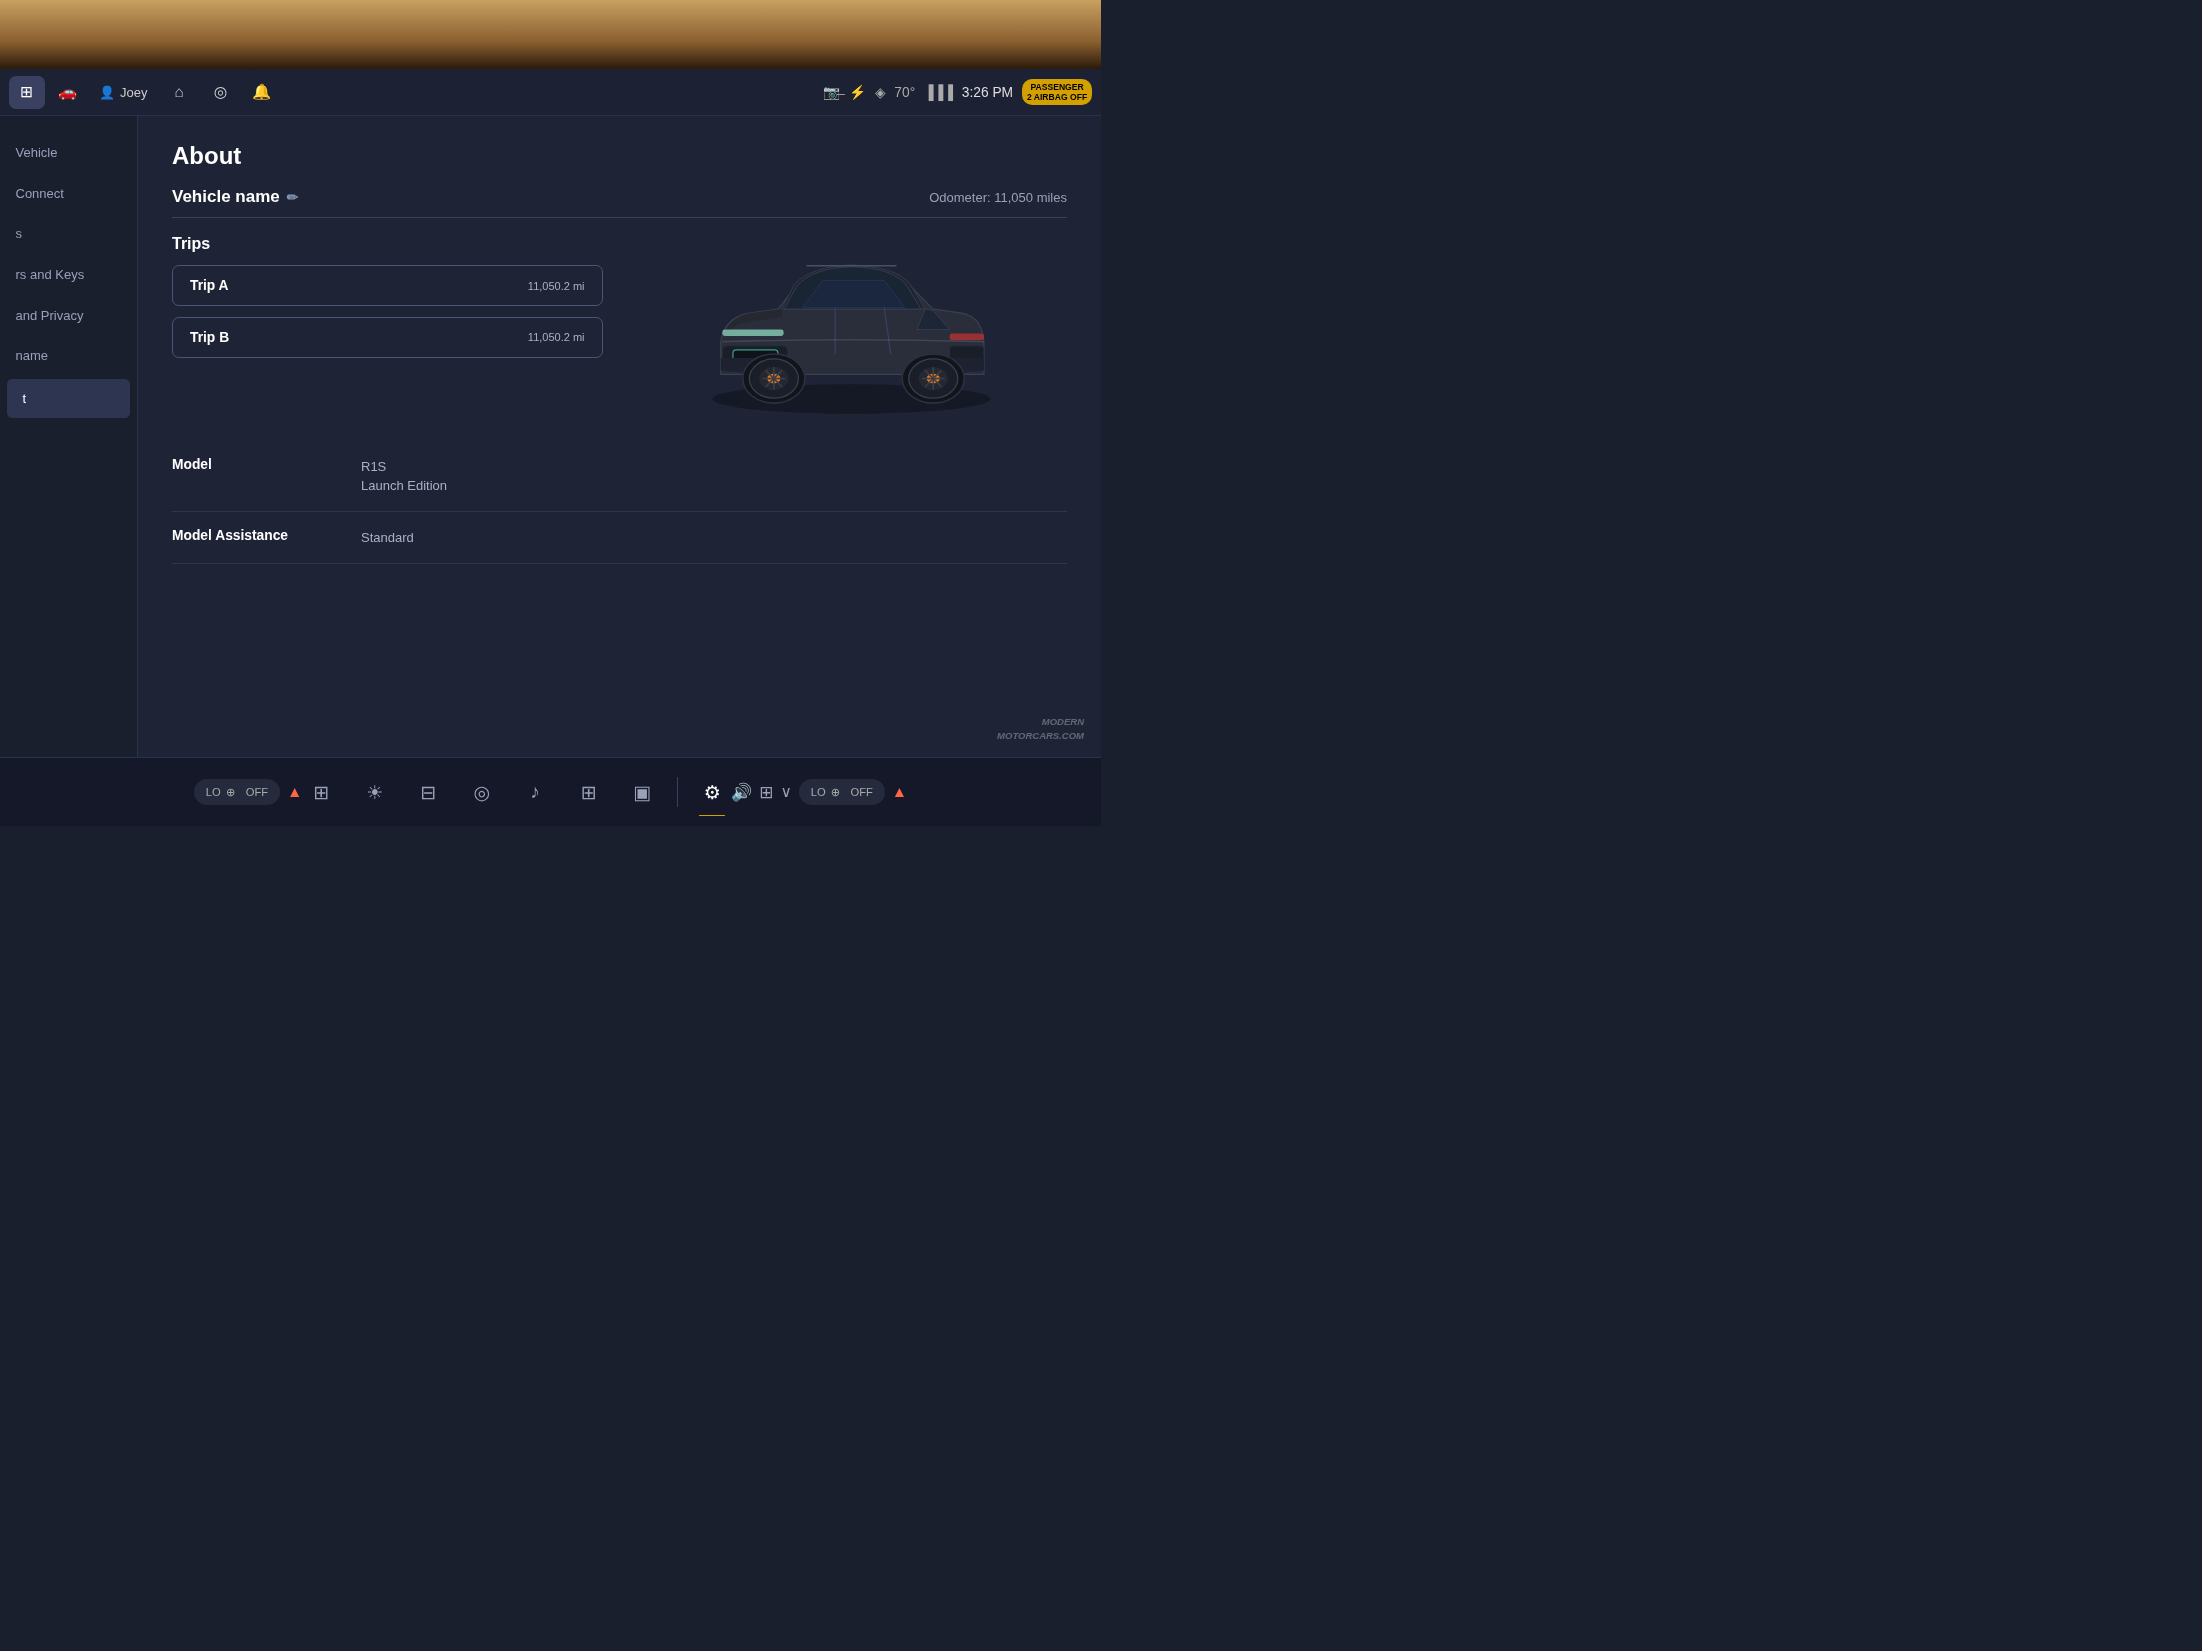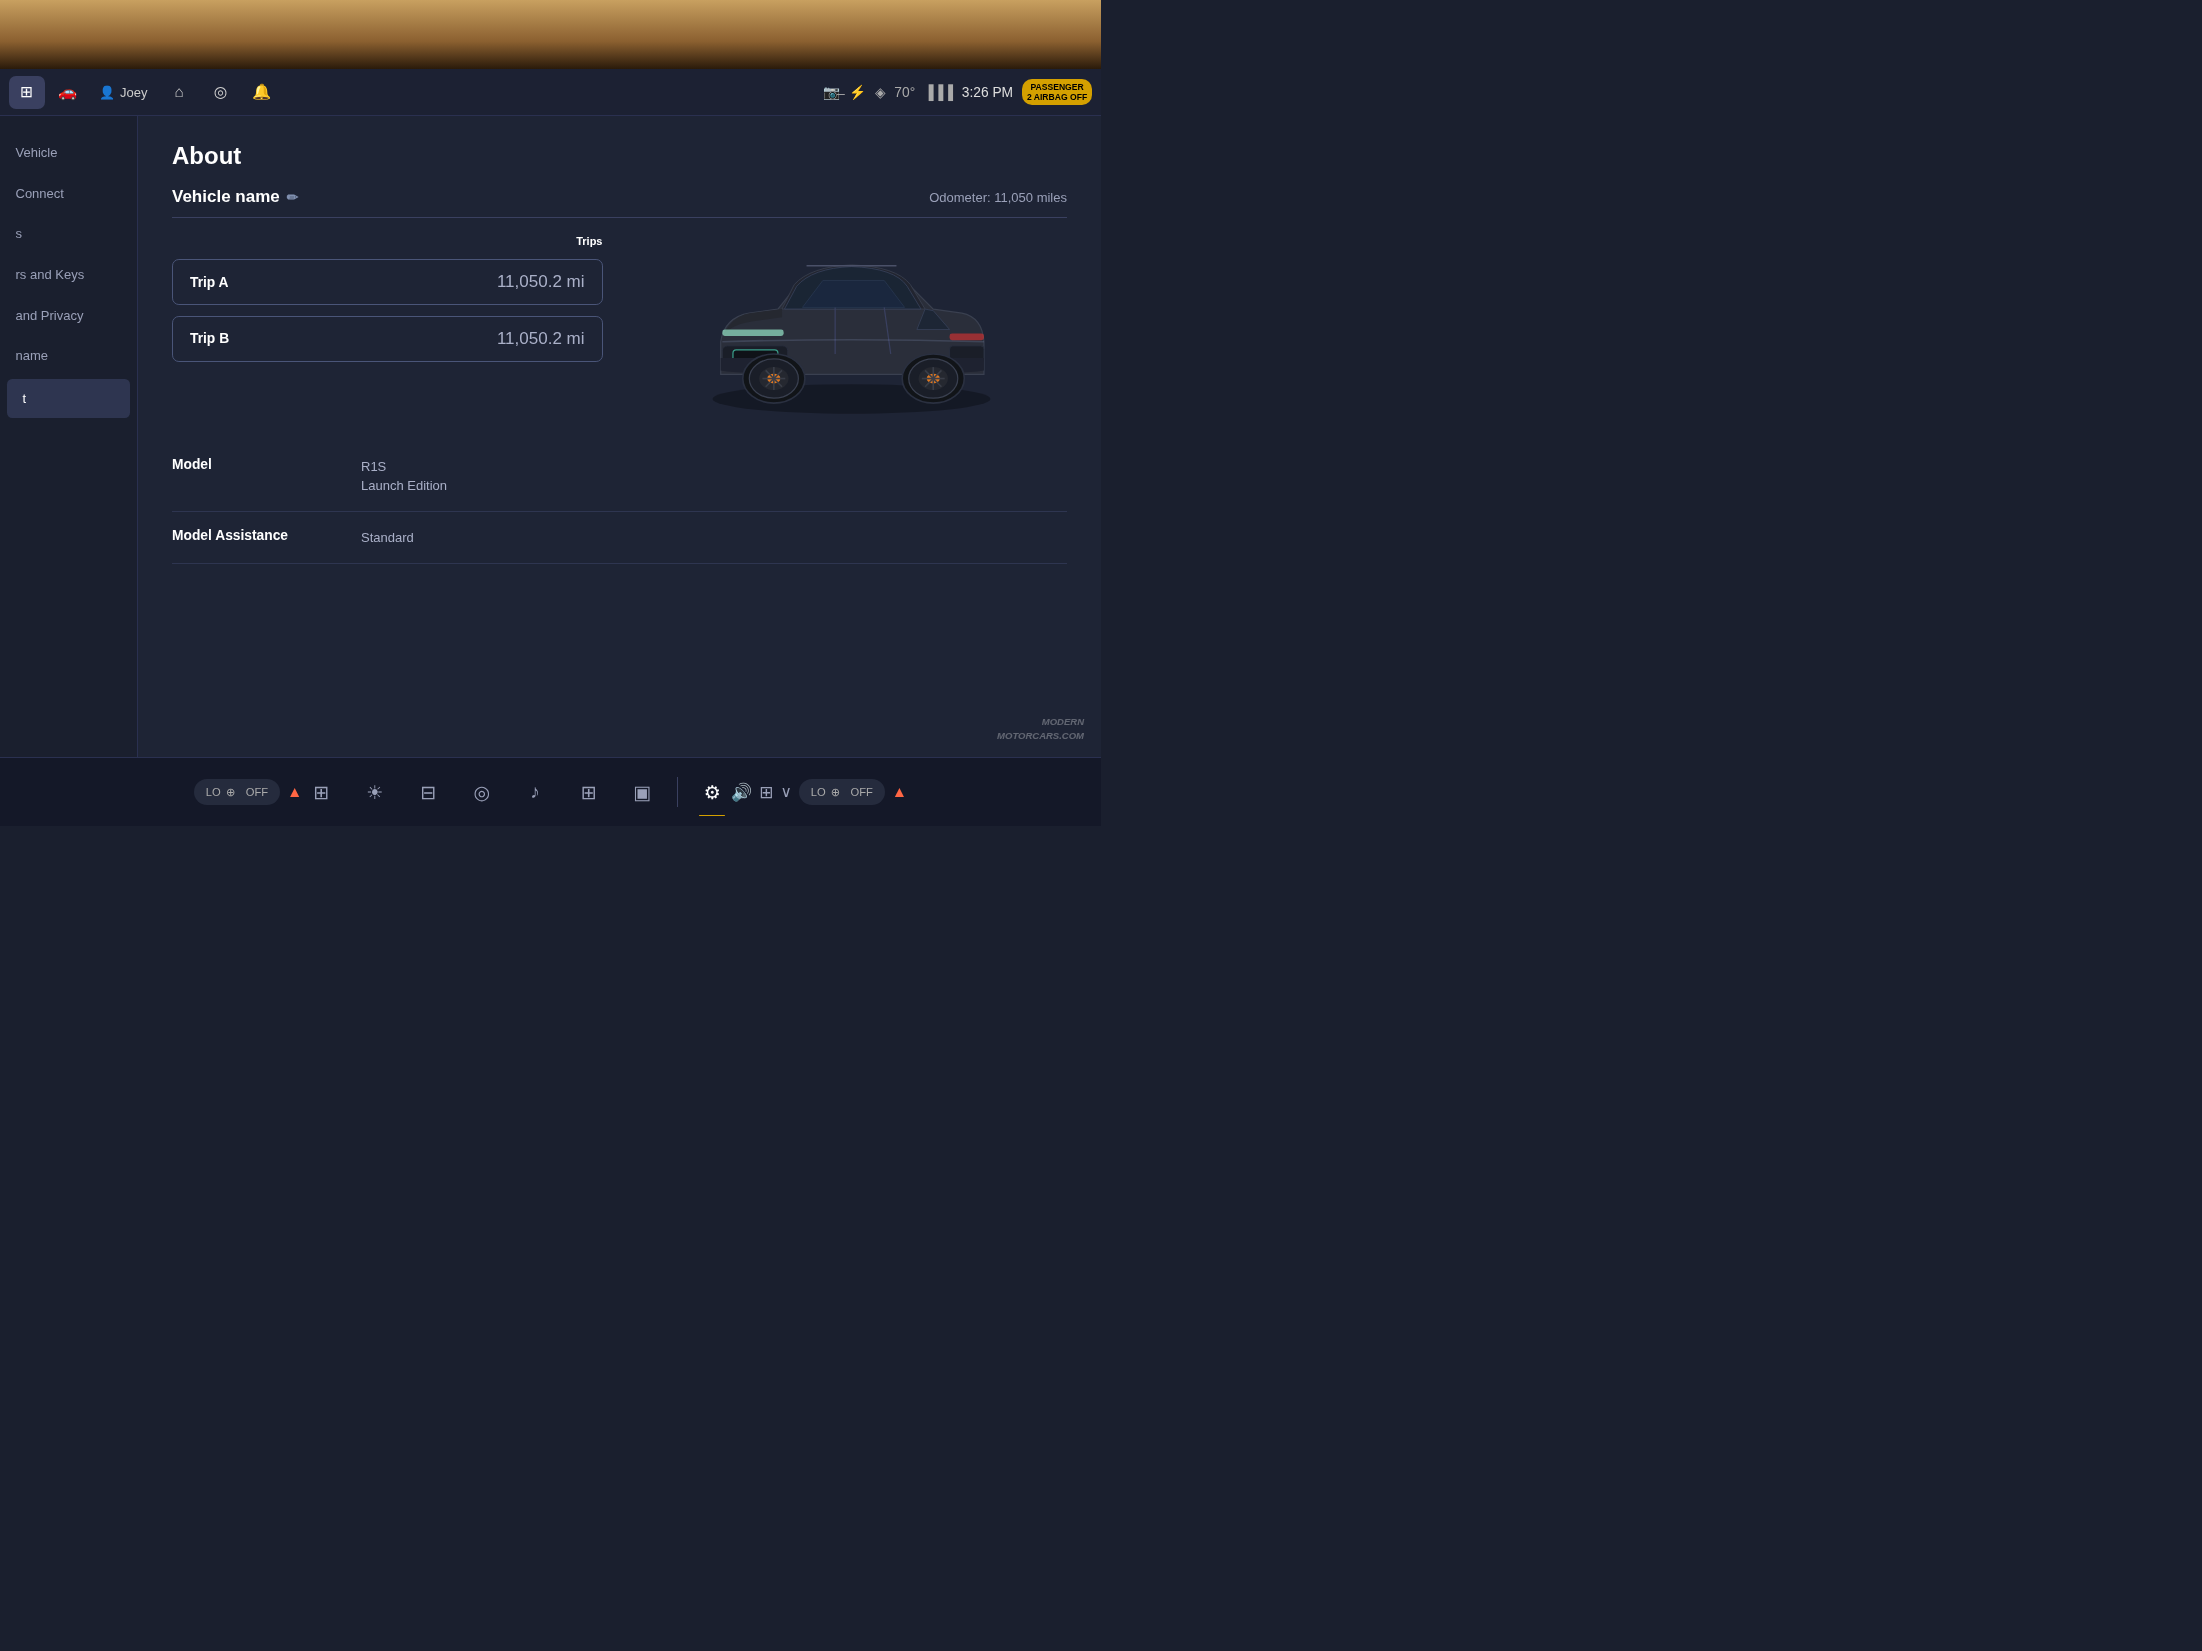--- a/index.html
+++ b/index.html
@@ -190,25 +190,24 @@
 
     .right-col {
       flex: 1;
       display: flex;
       align-items: center;
       justify-content: center;
     }
 
     
     .trips-label {
-      font-size: 11px;
+      font-size: 16px;
       font-weight: 600;
       color: #ffffff;
       margin-bottom: 12px;
-      text-align: right;
     }
 
     .trip-card {
       border: 1.3px solid #4a5578;
       border-radius: 6.9px;
       padding: 12px 17px;
       margin-bottom: 10.3px;
       display: flex;
       justify-content: space-between;
       align-items: center;
@@ -216,21 +215,21 @@
       background: transparent;
     }
 
     .trip-name {
       font-size: 13.8px;
       font-weight: 600;
       color: #ffffff;
     }
 
     .trip-value {
-      font-size: 17px;
+      font-size: 11px;
       color: #aab0c8;
     }
 
     
     .vehicle-illustration {
       width: 327px;
       height: 189px;
       position: relative;
     }
 

